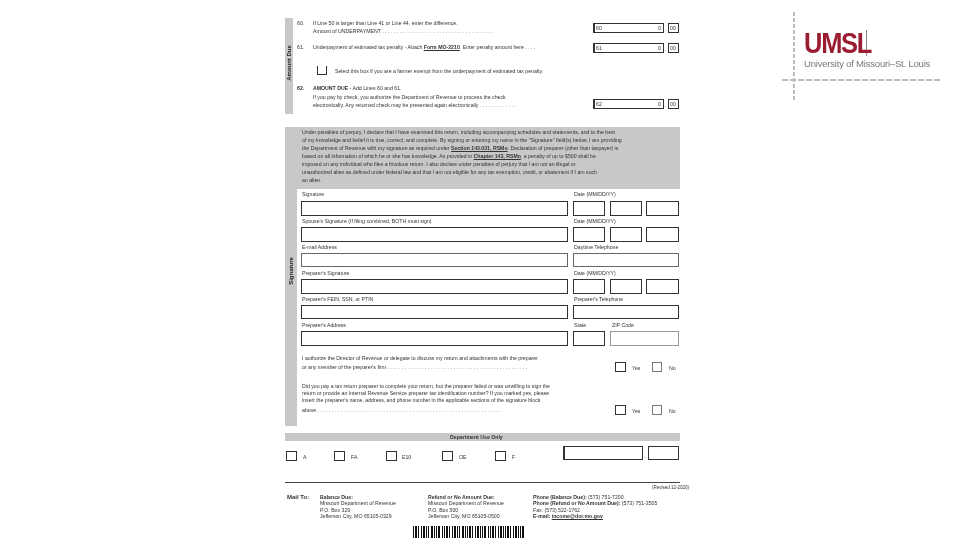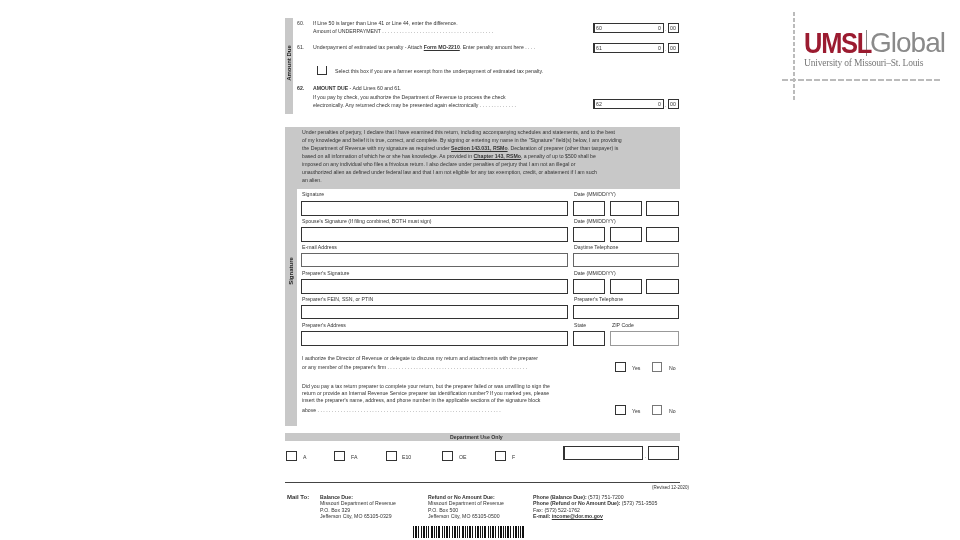--- a/index.html
+++ b/index.html
@@ -22,23 +22,22 @@
 </style>
 </head>
 <body>
 
 <div class="abs" style="left:793px;top:12px;width:2px;height:90px;background:repeating-linear-gradient(to bottom,#bbb 0 4px,transparent 4px 6px);"></div>
 <div class="abs" style="left:782px;top:79px;width:160px;height:2px;background:repeating-linear-gradient(to right,#bbb 0 6px,transparent 6px 8px);"></div>
 <div class="abs" style="left:804px;top:28px;">
   <div style="display:flex;align-items:flex-end;line-height:30px;">
     <span style="font-size:30px;font-weight:bold;color:#9b1b30;letter-spacing:-1.5px;transform:scaleX(0.85);transform-origin:left;display:inline-block;width:62px;">UMSL</span>
     <span style="display:inline-block;width:1px;height:26px;background:#888;margin:0 3px 2px 0;"></span>
-    <span style="font-size:28px;color:#8a8a8a;letter-spacing:-1px;">Global</span>
   </div>
-  <div style="font-size:9.5px;color:#777;margin-top:0px;white-space:nowrap;letter-spacing:-0.2px;font-family:Liberation Serif, serif;">University of Missouri–St. Louis</div>
+  <div style="font-size:9.5px;color:#777;margin-top:0px;white-space:nowrap;letter-spacing:-0.2px;">University of Missouri–St. Louis</div>
 </div>
 
 <div class="side-tab" style="left:285px;top:18px;width:8px;height:96px;"></div>
 <div class="side-label" style="left:262px;top:60px;width:54px;text-align:center;">Amount Due</div>
 
 <div class="t line-num" style="left:297px;top:20px;">60.</div>
 <div class="abs t" style="left:313px;top:20px;">If Line 50 is larger than Line 41 or Line 44, enter the difference.</div>
 <div class="abs t" style="left:313px;top:28px;">Amount of UNDERPAYMENT . . . . . . . . . . . . . . . . . . . . . . . . . . . . . . . . . . . . . . .</div>
 <div class="box box-thick" style="left:593px;top:23px;width:71px;height:10px;">
   <span class="abs t" style="left:1px;top:1px;">60</span>

